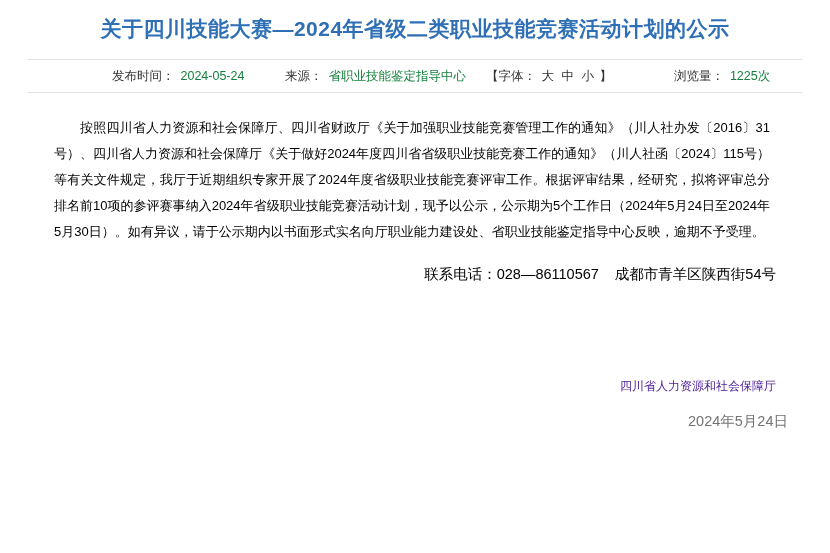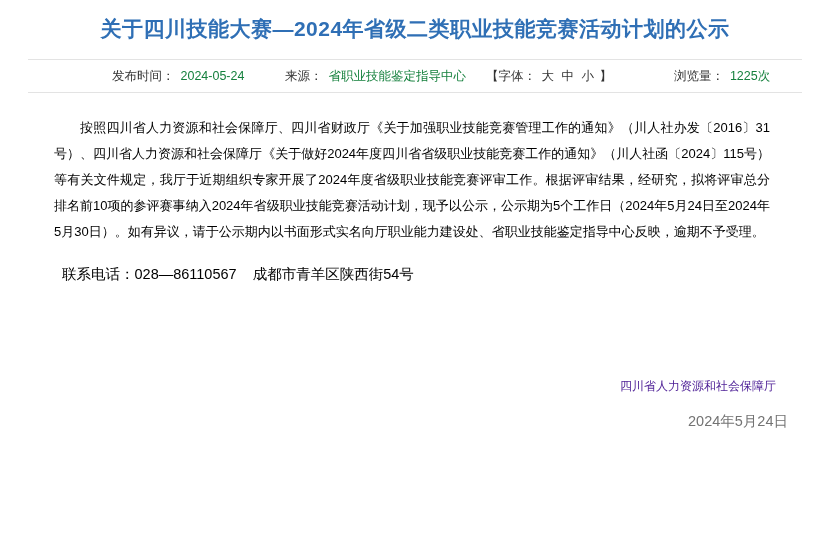--- a/index.html
+++ b/index.html
@@ -89,20 +89,21 @@
   }
   .contact-block {
     margin-top: 14px;
     padding-left: 8px;
   }
   .contact-line {
     font-size: 14.5px;
     line-height: 2.1;
     color: #000;
     white-space: pre;
+    text-align: right;
   }
   .contact-line .phone { display: inline-block; }
   .contact-line .addr { display: inline-block; margin-left: 16px; }
   .contact-line.indent { padding-left: 60px; }
   .attachment {
     margin-top: 46px;
     padding-left: 8px;
     font-size: 14.5px;
     line-height: 2.0;
     color: #000;

